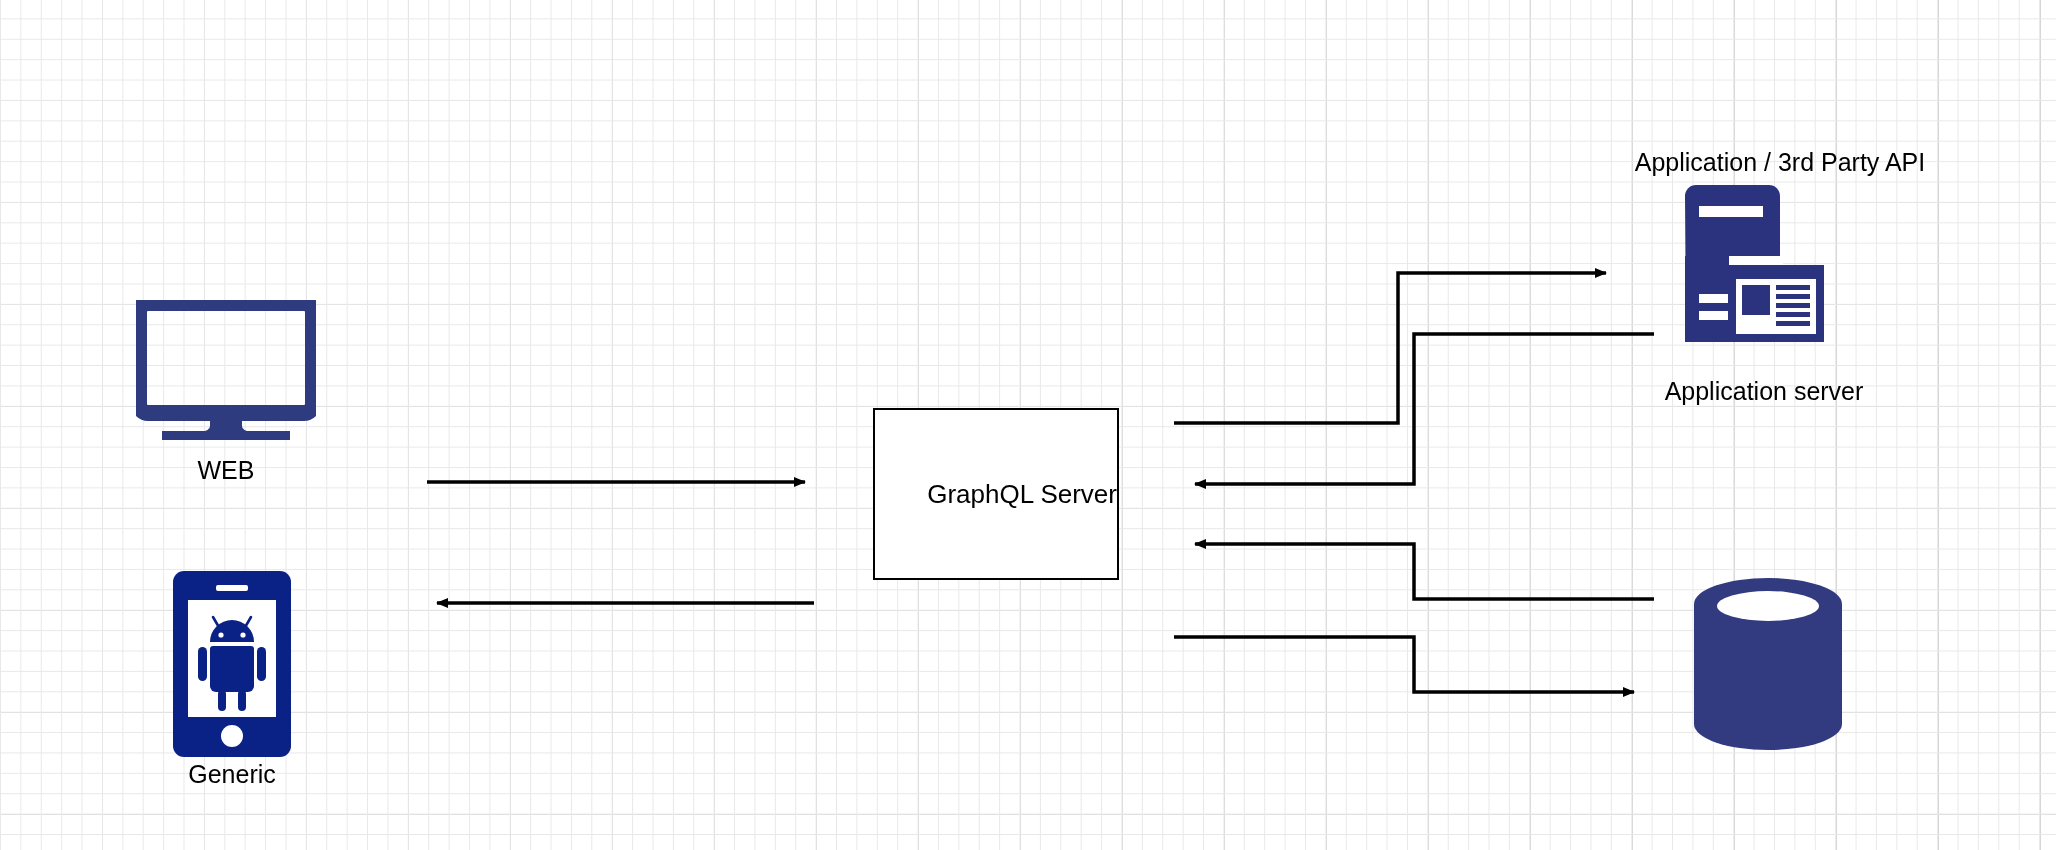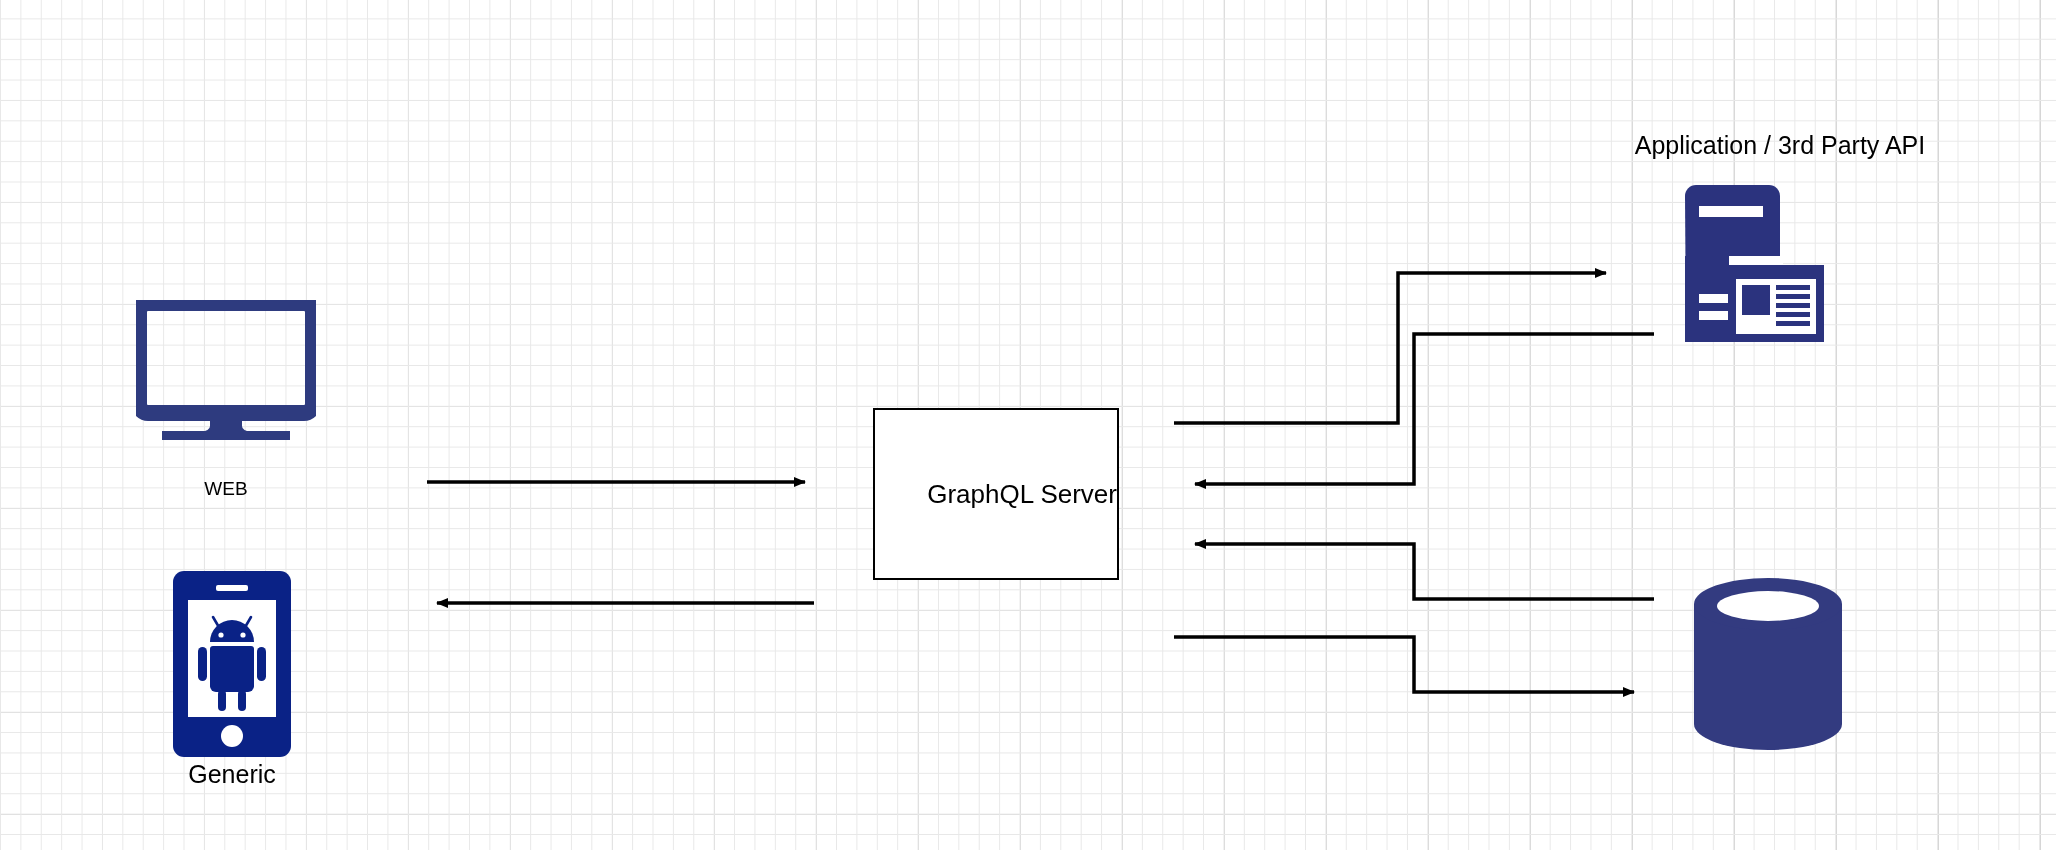--- a/index.html
+++ b/index.html
@@ -96,21 +96,21 @@
   <div class="icon-box" style="left:136px; top:300px; width:180px; height:140px;">
     <svg width="180" height="140" viewBox="0 0 180 140" xmlns="http://www.w3.org/2000/svg">
 
       <rect x="3" y="3" width="174" height="110" rx="9" ry="9" fill="none" stroke="#2e3b7f" stroke-width="16"></rect>
 
       <path d="M74,113 L106,113 L106,126 Q106,131 116,132 L150,133 L150,140 L30,140 L30,133 L64,132 Q74,131 74,126 Z" fill="#2e3b7f"></path>
 
       <rect x="26" y="131" width="128" height="10" fill="#2e3b7f"></rect>
     </svg>
   </div>
-  <div class="node-label" style="left:126px; top:478px; width:200px; font-size:19px;">WEB</div>
+  <div class="node-label" style="left:126px; top:456px; width:200px; font-size:25px;">WEB</div>
 
   <div class="icon-box" style="left:172px; top:570px; width:120px; height:188px;">
     <svg width="120" height="188" viewBox="0 0 120 188" xmlns="http://www.w3.org/2000/svg">
 
       <rect x="1" y="1" width="118" height="186" rx="11" ry="11" fill="#0a2286"></rect>
 
       <rect x="16" y="30" width="88" height="117" fill="#ffffff"></rect>
 
       <rect x="44" y="15" width="32" height="6" rx="2" fill="#ffffff"></rect>
 
@@ -135,21 +135,21 @@
         <rect x="66" y="120" width="8" height="21" rx="4"></rect>
       </g>
     </svg>
   </div>
   <div class="node-label" style="left:132px; top:760px; width:200px; font-size:25px;">Generic</div>
 
   <div id="graphql-box">
     <span class="box-text">GraphQL Server</span>
   </div>
 
-  <div class="node-label" style="left:1520px; top:131px; width:520px; font-size:25px;">Application / 3rd Party API</div>
+  <div class="node-label" style="left:1520px; top:148px; width:520px; font-size:25px;">Application / 3rd Party API</div>
 
   <div class="icon-box" style="left:1684px; top:184px; width:160px; height:158px;">
     <svg width="160" height="158" viewBox="0 0 160 158" xmlns="http://www.w3.org/2000/svg">
 
       <path d="M1,12 a11,11 0 0 1 11,-11 h73 a11,11 0 0 1 11,11 v142 h-94 z" fill="#2b337e"></path>
 
       <rect x="43" y="72" width="56" height="86" fill="#ffffff"></rect>
       <rect x="1" y="72" width="44" height="86" fill="#2b337e"></rect>
 
       <rect x="15" y="22" width="64" height="11" fill="#ffffff"></rect>
@@ -160,20 +160,21 @@
       <rect x="44" y="81" width="96" height="77" fill="#2b337e"></rect>
       <rect x="52" y="95" width="80" height="55" fill="#ffffff"></rect>
       <rect x="58" y="101" width="28" height="30" fill="#2b337e"></rect>
       <rect x="92" y="101" width="34" height="5" fill="#2b337e"></rect>
       <rect x="92" y="110" width="34" height="5" fill="#2b337e"></rect>
       <rect x="92" y="119" width="34" height="5" fill="#2b337e"></rect>
       <rect x="92" y="128" width="34" height="5" fill="#2b337e"></rect>
       <rect x="92" y="137" width="34" height="5" fill="#2b337e"></rect>
     </svg>
   </div>
+  <div class="node-label" style="left:1554px; top:377px; width:420px; font-size:25px;">Application server</div>
 
   <div class="icon-box" style="left:1692px; top:578px; width:152px; height:172px;">
     <svg width="152" height="172" viewBox="0 0 152 172" xmlns="http://www.w3.org/2000/svg">
 
       <path d="M2,26 L2,146 a74,26 0 0 0 148,0 L150,26 Z" fill="#333b80"></path>
 
       <ellipse cx="76" cy="26" rx="74" ry="26" fill="#333b80"></ellipse>
 
       <ellipse cx="76" cy="28" rx="51" ry="15" fill="#ffffff"></ellipse>
     </svg>

